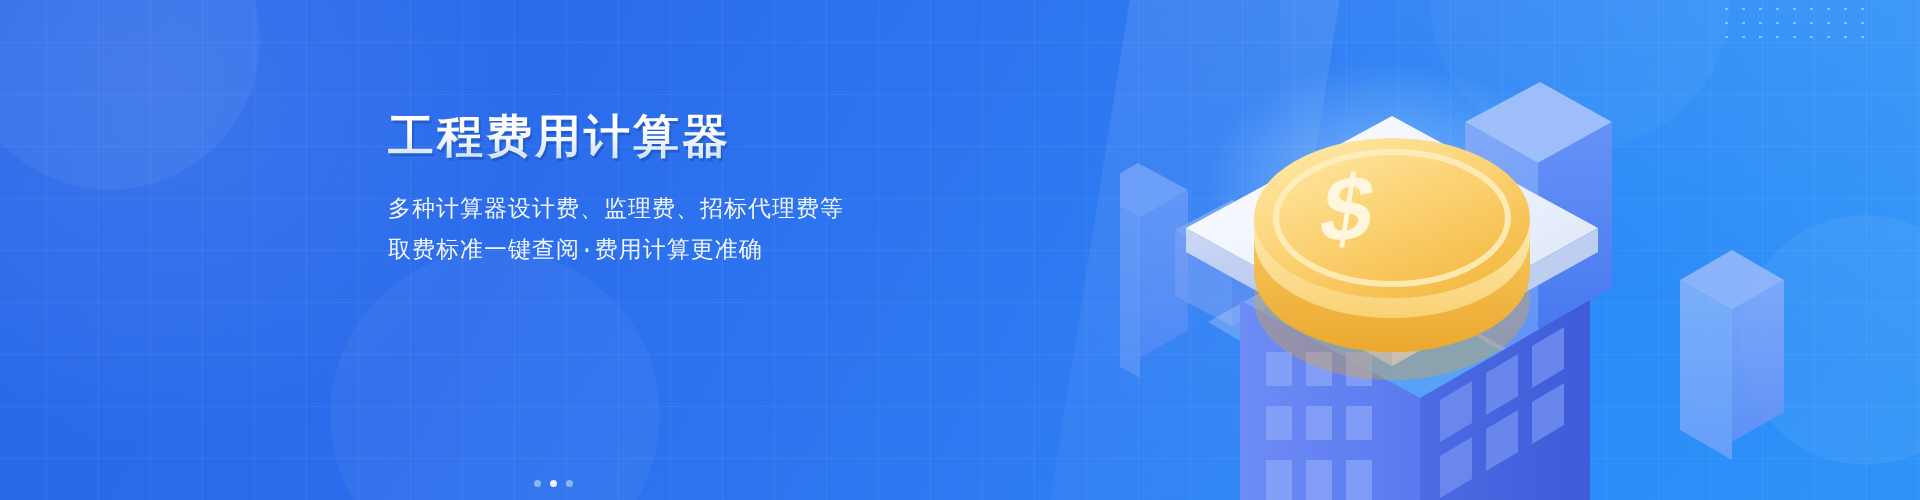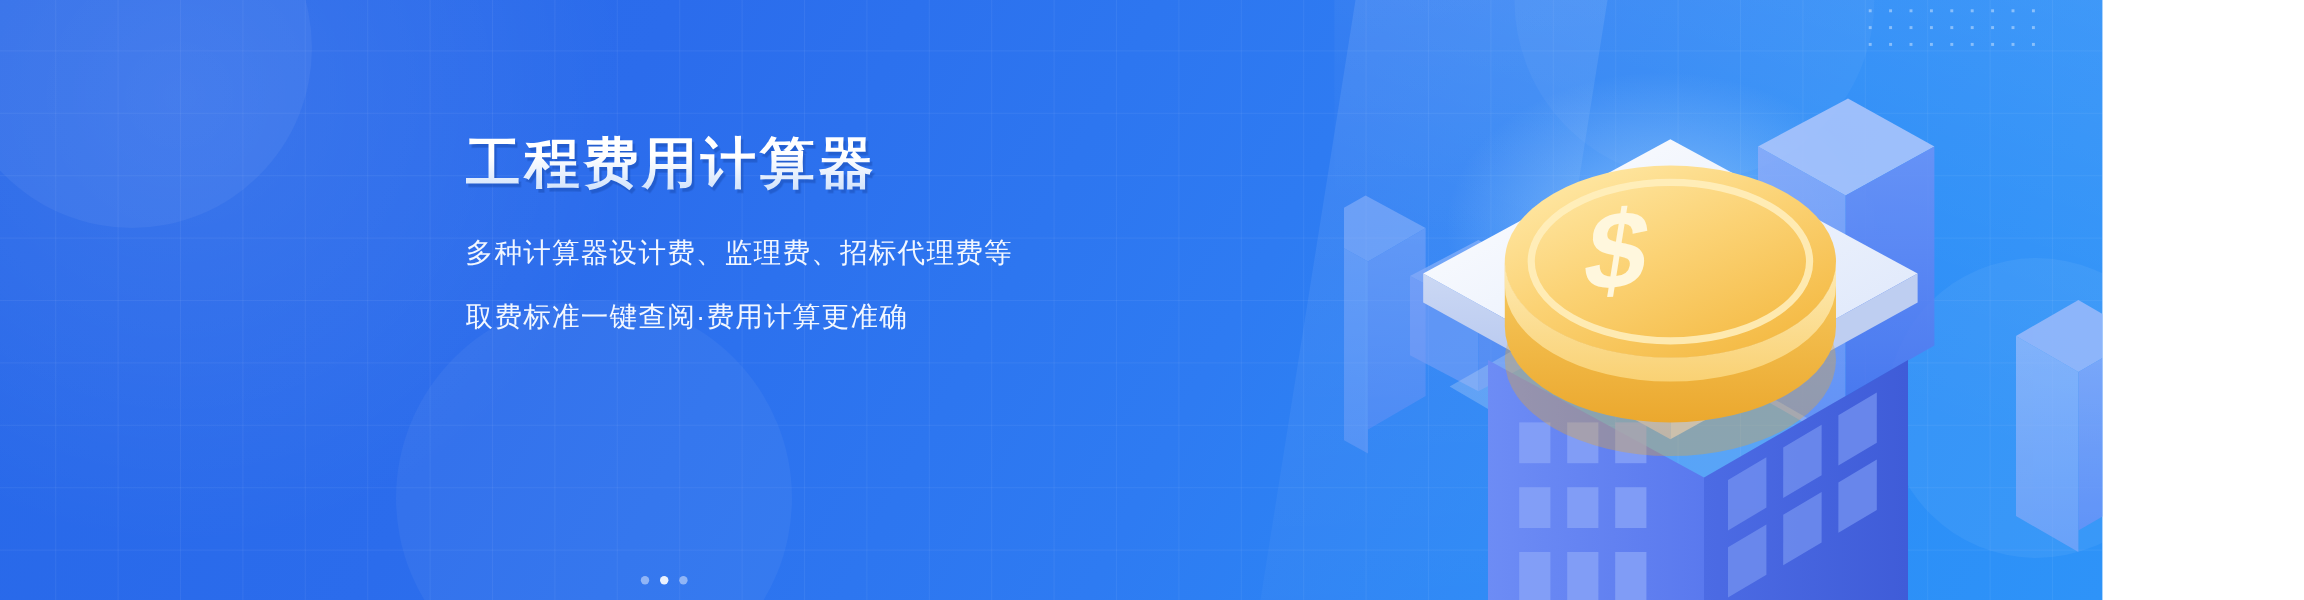--- a/index.html
+++ b/index.html
@@ -3,21 +3,21 @@
 <meta charset="utf-8">
 <style>
   * { margin:0; padding:0; box-sizing:border-box; }
   html, body {
     width:1920px; height:500px;
     overflow:hidden;
     font-family:"Liberation Sans","DejaVu Sans",sans-serif;
   }
   #banner {
     position:relative;
-    width:1752px; height:500px;
+    width:1920px; height:500px;
     background:linear-gradient(118deg,#2767E8 0%,#2B6CEC 28%,#2E7BF2 58%,#2A8BF7 78%,#2E93F8 100%);
     overflow:hidden;
   }
   
   .grid {
     position:absolute; inset:0;
     background-image:
       linear-gradient(to right, rgba(255,255,255,0.055) 1px, transparent 1px),
       linear-gradient(to bottom, rgba(255,255,255,0.055) 1px, transparent 1px);
     background-size:52px 52px;
@@ -71,21 +71,21 @@
     letter-spacing:3px;
     background:linear-gradient(180deg,#FFFFFF 40%,#C8DDFB 100%);
     -webkit-background-clip:text; background-clip:text;
     color:transparent; -webkit-text-fill-color:transparent;
     filter:drop-shadow(2px 3px 0px rgba(22,70,170,0.45));
     white-space:nowrap;
   }
   .subtitle {
     margin-top:26px;
     font-size:23px; line-height:41px; letter-spacing:1px;
-    color:#F2F7FF; white-space:nowrap;
+    color:#F2F7FF; white-space:nowrap;font-family:Liberation Mono, monospace;
   }
   
   .scene { position:absolute; left:1120px; top:0; width:800px; height:500px; }
   .dots {
     position:absolute; left:534px; bottom:13px;
     display:flex; gap:9px;
   }
   .dots i {
     width:7px; height:7px; border-radius:50%;
     background:rgba(255,255,255,0.45); display:block;
@@ -103,21 +103,21 @@
   <div class="circ-2"></div>
   <div class="circ-3"></div>
   <div class="circ-4"></div>
   <div class="diagwash"></div>
   <div class="ray"></div>
   <div class="dotgrid"></div>
 
   <div class="copy">
     <div class="headline">工程费用计算器</div>
     <div class="subtitle">多种计算器设计费、监理费、招标代理费等</div>
-    <div class="subtitle" style="margin-top:13px">取费标准一键查阅·费用计算更准确</div>
+    <div class="subtitle" style="margin-top:0">取费标准一键查阅·费用计算更准确</div>
   </div>
 
   <div class="scene">
     <svg width="800" height="500" viewBox="0 0 800 500">
       <defs>
         <linearGradient id="gBarA" x1="0" y1="0" x2="0" y2="1">
           <stop offset="0" stop-color="#6E93F7" stop-opacity="0.95"></stop>
           <stop offset="1" stop-color="#4F76EE" stop-opacity="0.95"></stop>
         </linearGradient>
         <linearGradient id="gBarB" x1="0" y1="0" x2="0" y2="1">

